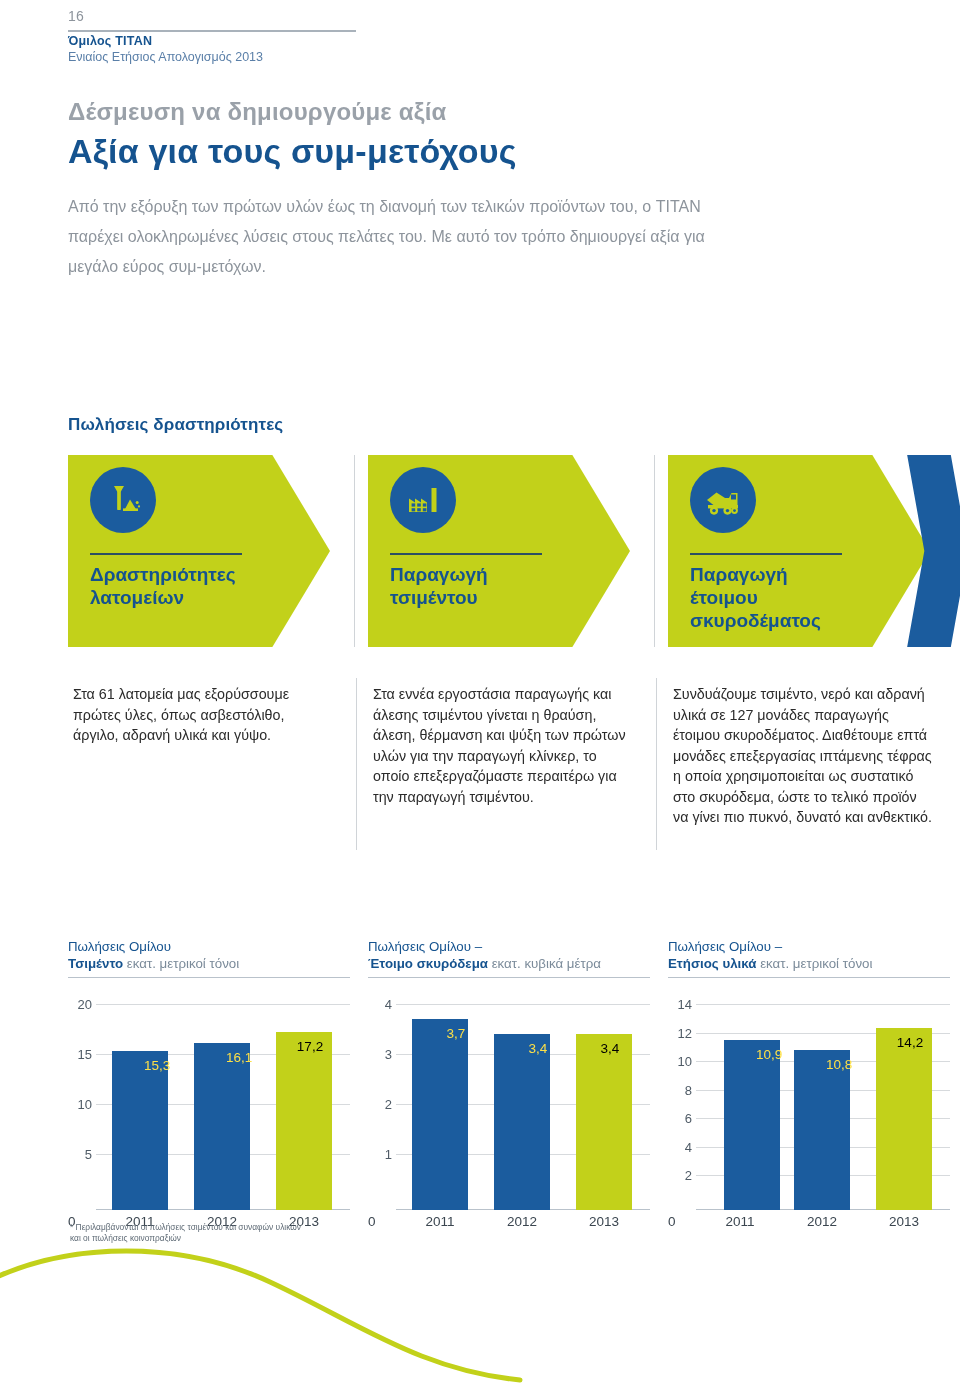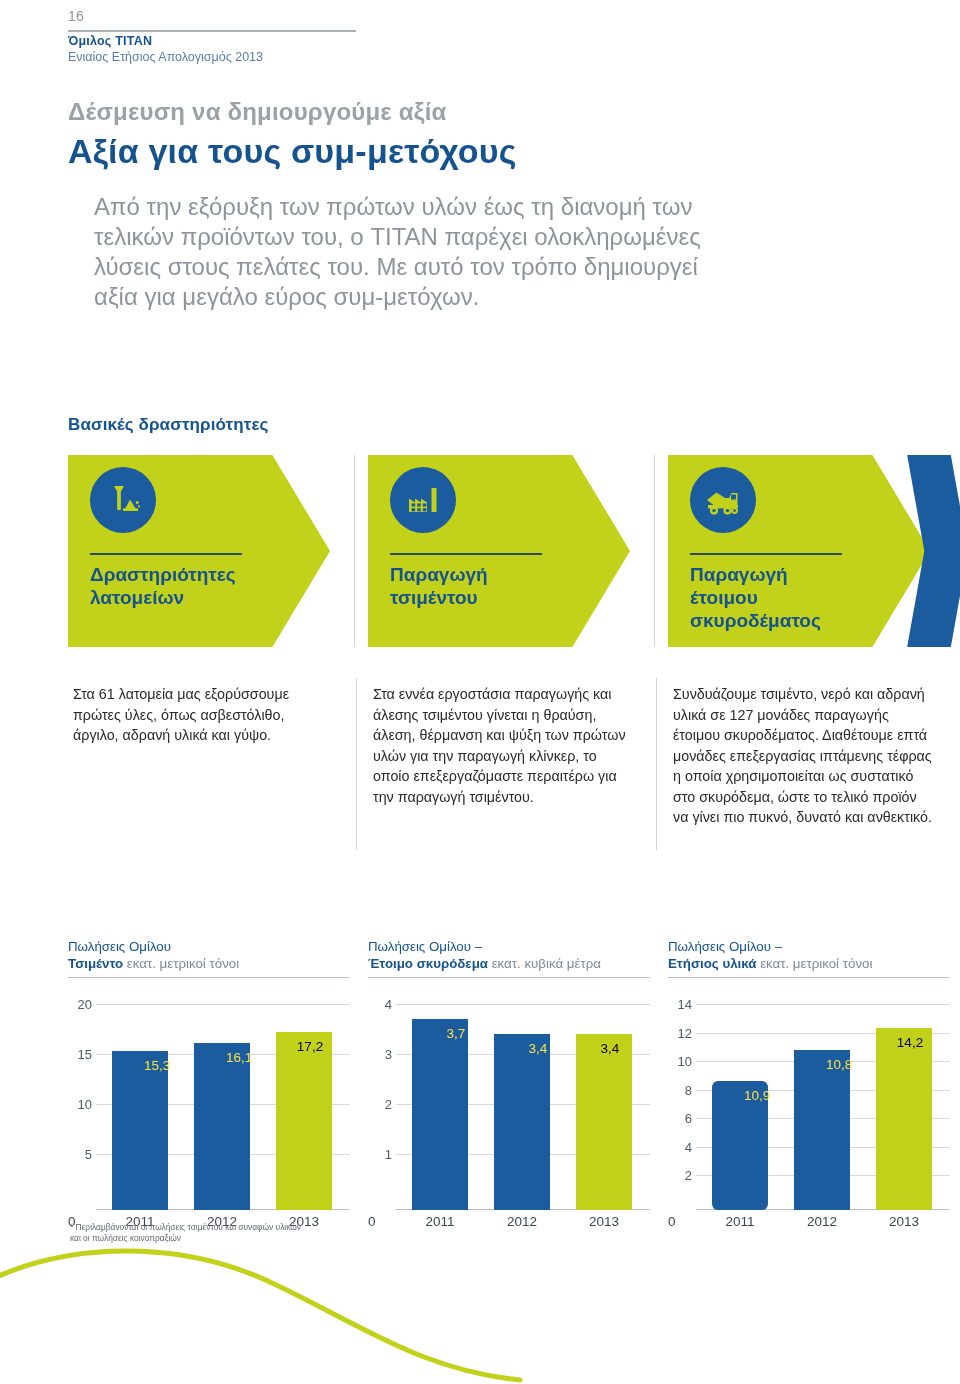--- a/index.html
+++ b/index.html
@@ -55,24 +55,23 @@
     left: 68px; top: 132px;
     font-size: 34px;
     font-weight: bold;
     color: #15538f;
     letter-spacing: .2px;
   }
   .lead {
     position: absolute;
     left: 68px; top: 192px;
     width: 640px;
-    font-size: 24px;
+    font-size: 16px;
     line-height: 30px;
     color: #8d949c;
-    margin-left: 26px;
   }
 
   
   .sec-head {
     position: absolute;
     left: 68px;
     font-size: 17px;
     font-weight: bold;
     color: #15538f;
     letter-spacing: .1px;
@@ -284,21 +283,21 @@
   <div class="hrule"></div>
   <div class="brand">
     <div class="b1">Όμιλος TITAN</div>
     <div class="b2">Ενιαίος Ετήσιος Απολογισμός 2013</div>
   </div>
 
   <div class="kicker">Δέσμευση να δημιουργούμε αξία</div>
   <h1 class="title">Αξία για τους συμ-μετόχους</h1>
   <p class="lead">Από την εξόρυξη των πρώτων υλών έως τη διανομή των τελικών προϊόντων του, ο TITAN παρέχει ολοκληρωμένες λύσεις στους πελάτες του. Με αυτό τον τρόπο δημιουργεί αξία για μεγάλο εύρος συμ-μετόχων.</p>
 
-  <div class="sec-head" id="sec-activities">Βασικές δραστηριότητες</div>
+  <div class="sec-head" id="sec-activities">Πωλήσεις δραστηριότητες</div>
 
   <div class="band">
 
     <div class="divider" id="div-1"></div>
     <div class="divider" id="div-2"></div>
 
     <div class="chev-cell c1">
       <div class="chev-body"></div>
       <div class="icon-circle">
         <svg width="40" height="40" viewBox="0 0 40 40">
@@ -437,21 +436,21 @@
         <div class="ytick" style="top: 130.286px;">6</div>
         <div class="gridline" style="top: 101.714px;"></div>
         <div class="ytick" style="top: 101.714px;">8</div>
         <div class="gridline" style="top: 73.1429px;"></div>
         <div class="ytick" style="top: 73.1429px;">10</div>
         <div class="gridline" style="top: 44.5714px;"></div>
         <div class="ytick" style="top: 44.5714px;">12</div>
         <div class="gridline" style="top: 16px;"></div>
         <div class="ytick" style="top: 16px;">14</div>
         <div class="axisline"></div>
-        <div class="bar blue" style="left: 44px; height: 129px; border-radius: 6px;">
+        <div class="bar blue" style="left: 56px; height: 170px;">
           <div class="bar-value">10,9</div>
         </div>
         <div class="bar blue" style="left: 126px; height: 160.286px;">
           <div class="bar-value">10,8</div>
         </div>
         <div class="bar green" style="left: 208px; height: 181.714px;">
           <div class="bar-value">14,2</div>
         </div>
       </div>
       <div class="xaxis-row">

